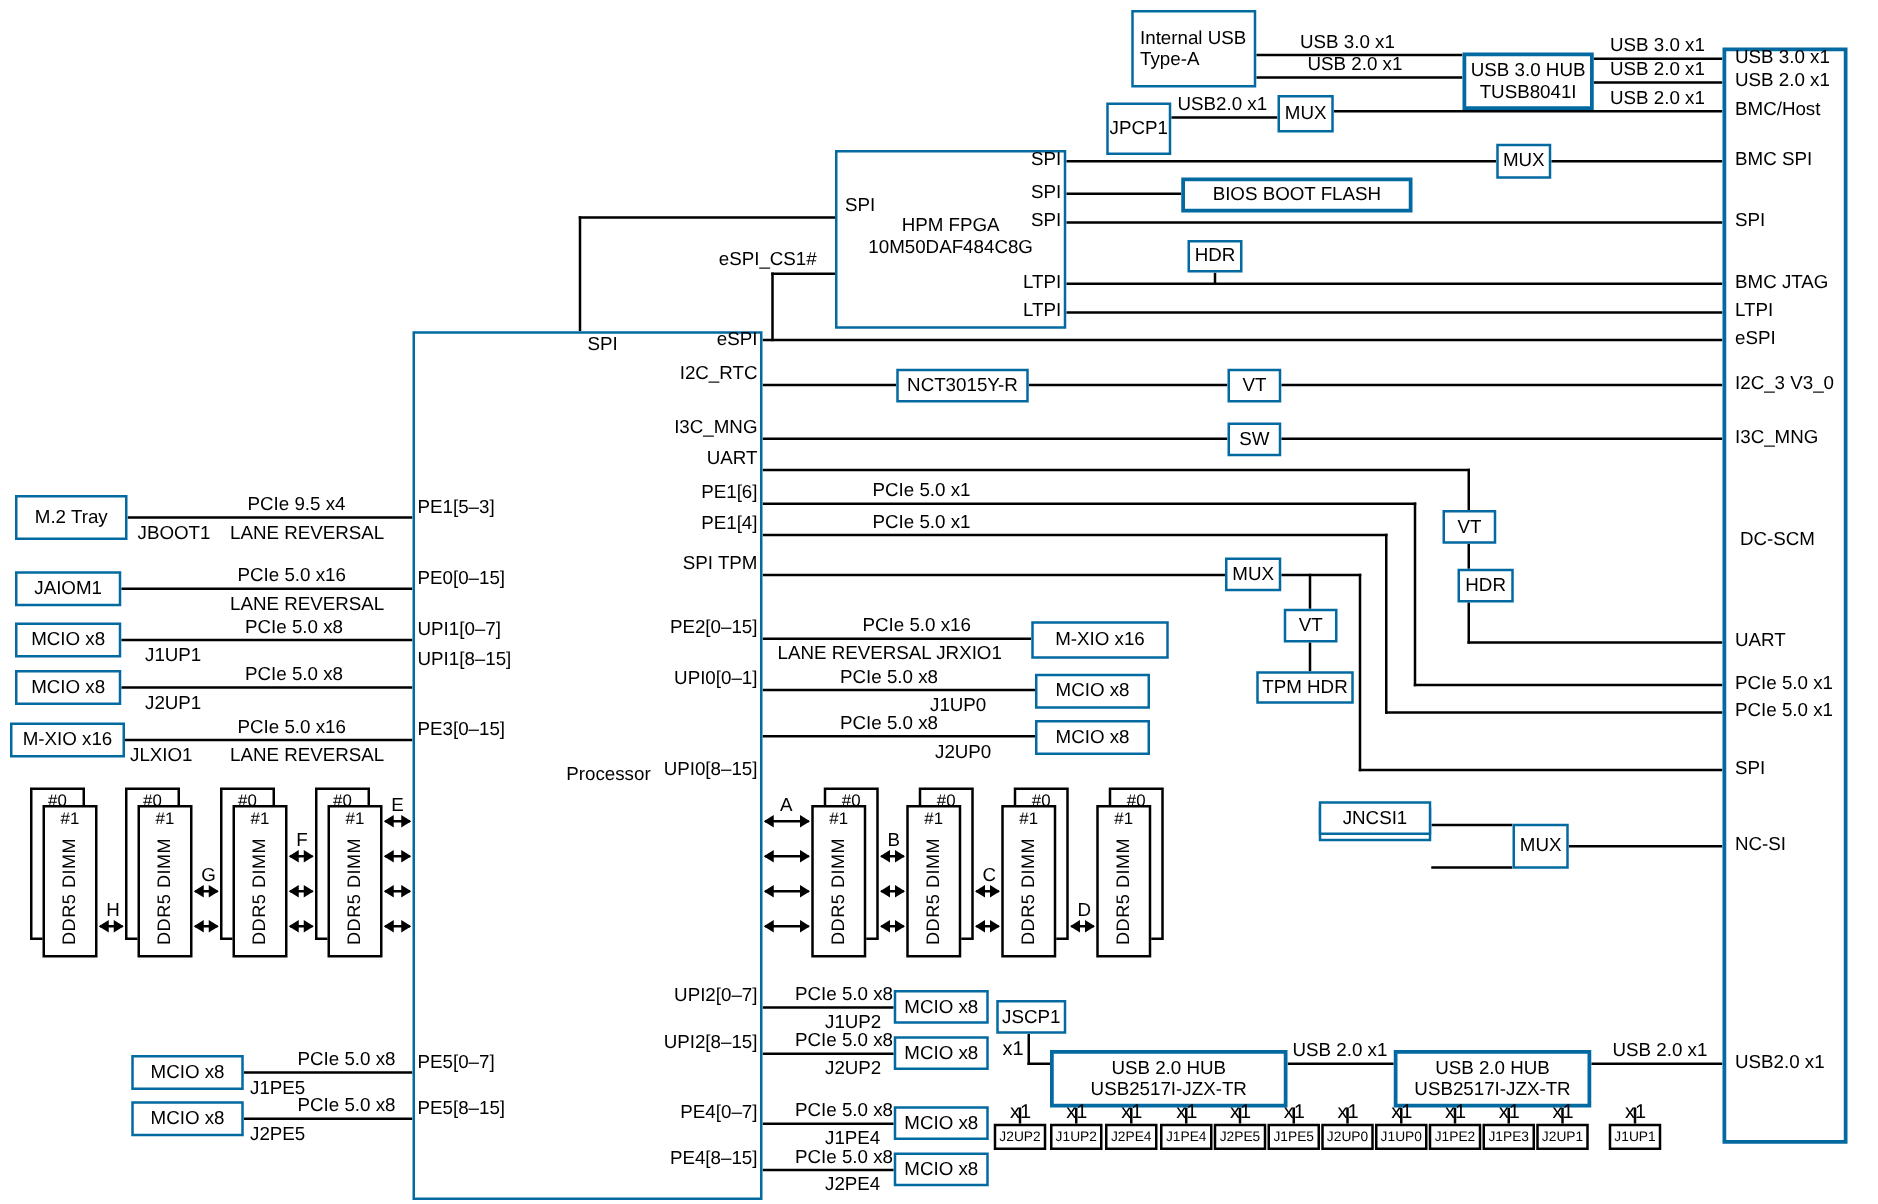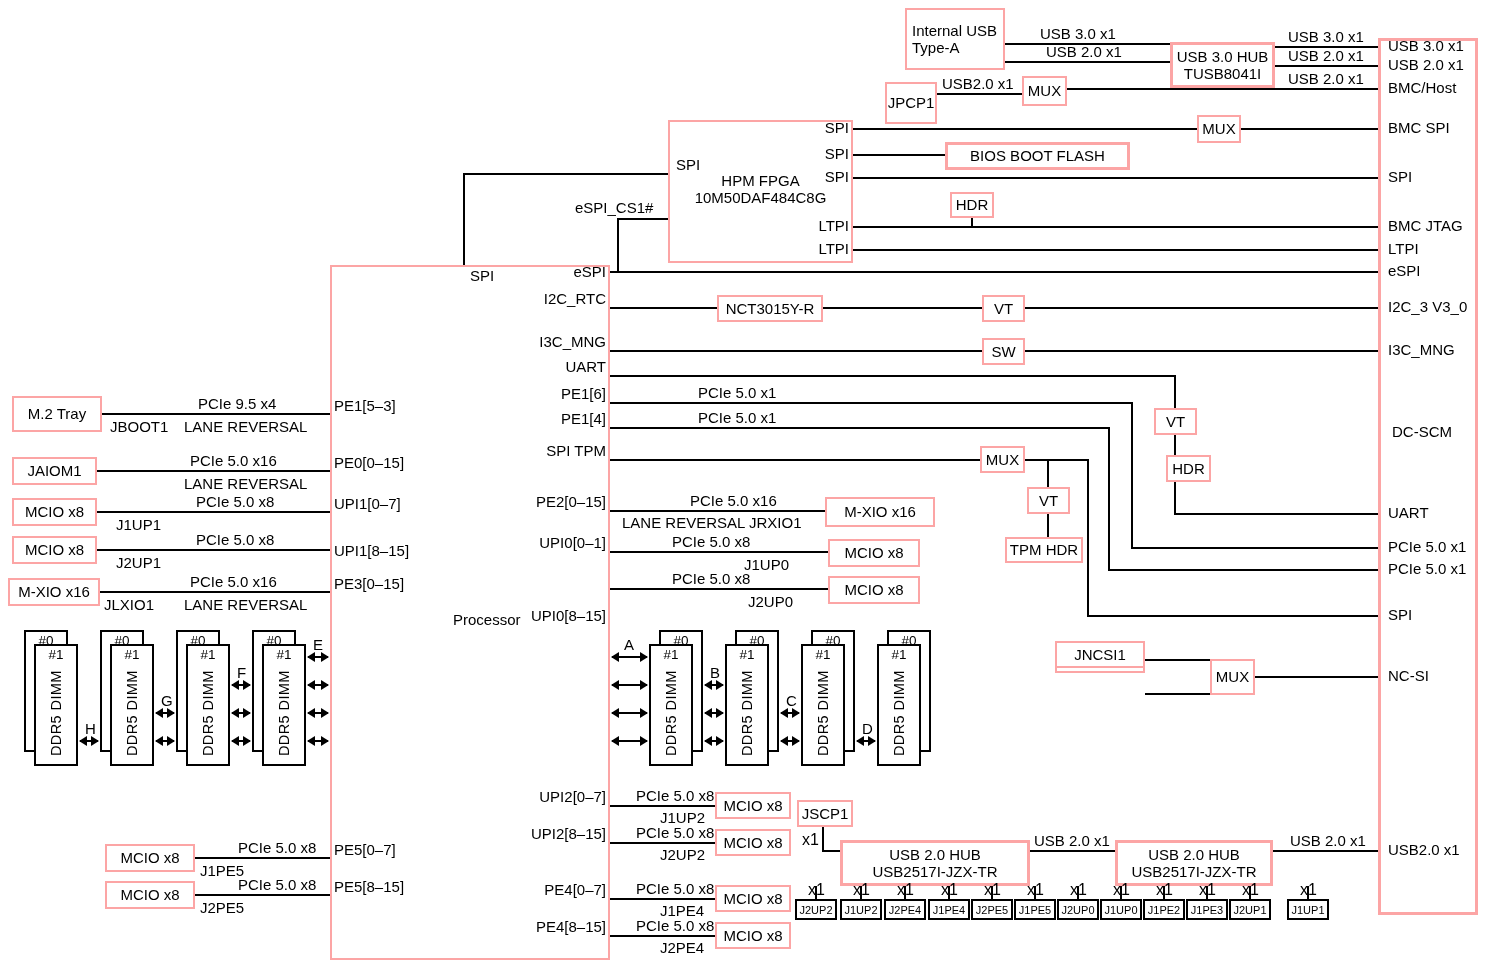--- a/index.html
+++ b/index.html
@@ -1,19 +1,19 @@
 <!DOCTYPE html>
 <html><head>
 <meta charset="utf-8">
 <style>
   *{margin:0;padding:0;box-sizing:border-box}
   body{background:#fff}
   #canvas{position:relative;width:1502px;height:963px;background:#fff;color:#000;
           font-family:"Liberation Sans",sans-serif;overflow:hidden}
-  .b{position:absolute;border:2px solid #fca5a5;background:#fff;display:flex;flex-direction:column;
+  .b{position:absolute;border:2px solid #0369a1;background:#fff;display:flex;flex-direction:column;
      align-items:center;justify-content:center;font-size:15px;line-height:1.15;text-align:center}
   .b3{border-width:3px}
   .t{position:absolute;font-size:15px;white-space:nowrap;line-height:1.1}
   .ctr{text-align:center}
   .sm{font-size:16px}
   .hl{position:absolute;height:2px;background:#000}
   .vl{position:absolute;width:2px;background:#000}
   .darr{position:absolute;height:2px;background:#000}
   .darr::before,.darr::after{content:"";position:absolute;top:-4px;width:0;height:0;
      border-top:5px solid transparent;border-bottom:5px solid transparent}
@@ -362,21 +362,21 @@
   <div class="t" style="right:896px;top:494px">PE2[0–15]</div>
   <div class="t" style="right:896px;top:535px">UPI0[0–1]</div>
   <div class="t" style="right:896px;top:608px">UPI0[8–15]</div>
   <div class="t" style="right:896px;top:789px">UPI2[0–7]</div>
   <div class="t" style="right:896px;top:826px">UPI2[8–15]</div>
   <div class="t" style="right:896px;top:882px">PE4[0–7]</div>
   <div class="t" style="right:896px;top:919px">PE4[8–15]</div>
   <div class="t" style="left:334px;top:398px">PE1[5–3]</div>
   <div class="t" style="left:334px;top:455px">PE0[0–15]</div>
   <div class="t" style="left:334px;top:496px">UPI1[0–7]</div>
-  <div class="t" style="left:334px;top:543px">UPI1[8–15]</div>
+  <div class="t" style="left:334px;top:520px">UPI1[8–15]</div>
   <div class="t" style="left:334px;top:576px">PE3[0–15]</div>
   <div class="t" style="left:334px;top:842px">PE5[0–7]</div>
   <div class="t" style="left:334px;top:879px">PE5[8–15]</div>
 
   <div class="t" style="left:1388px;top:38px">USB 3.0 x1</div>
   <div class="t" style="left:1388px;top:57px">USB 2.0 x1</div>
   <div class="t" style="left:1388px;top:80px">BMC/Host</div>
   <div class="t" style="left:1388px;top:120px">BMC SPI</div>
   <div class="t" style="left:1388px;top:169px">SPI</div>
   <div class="t" style="left:1388px;top:218px">BMC JTAG</div>

